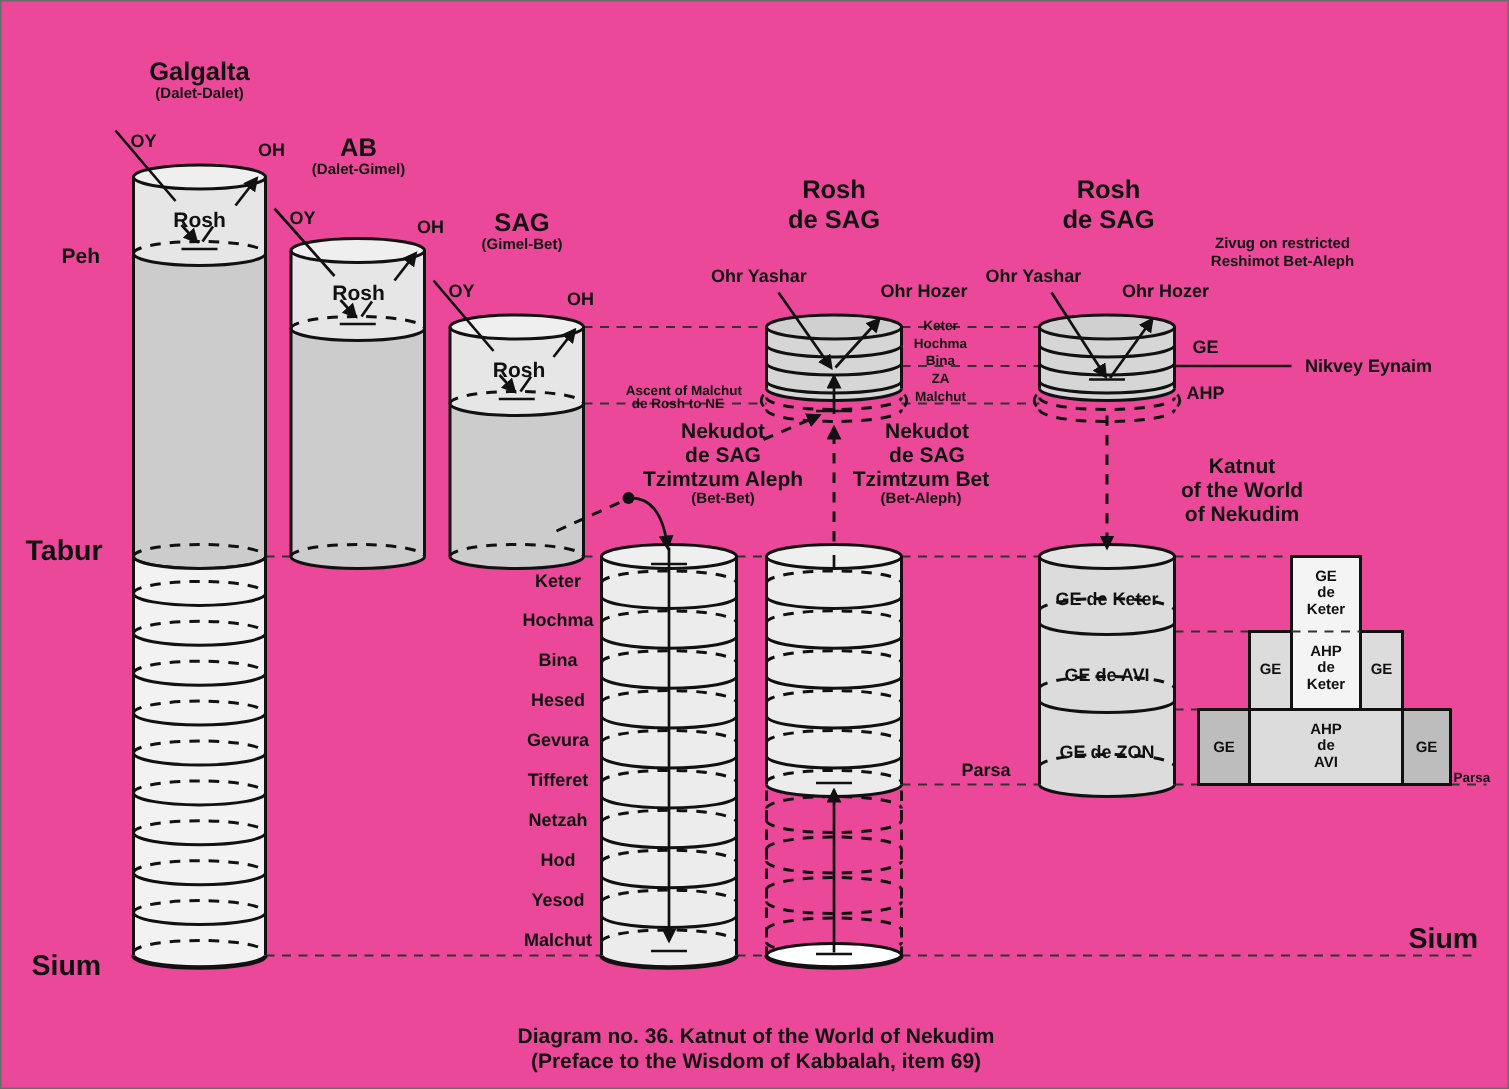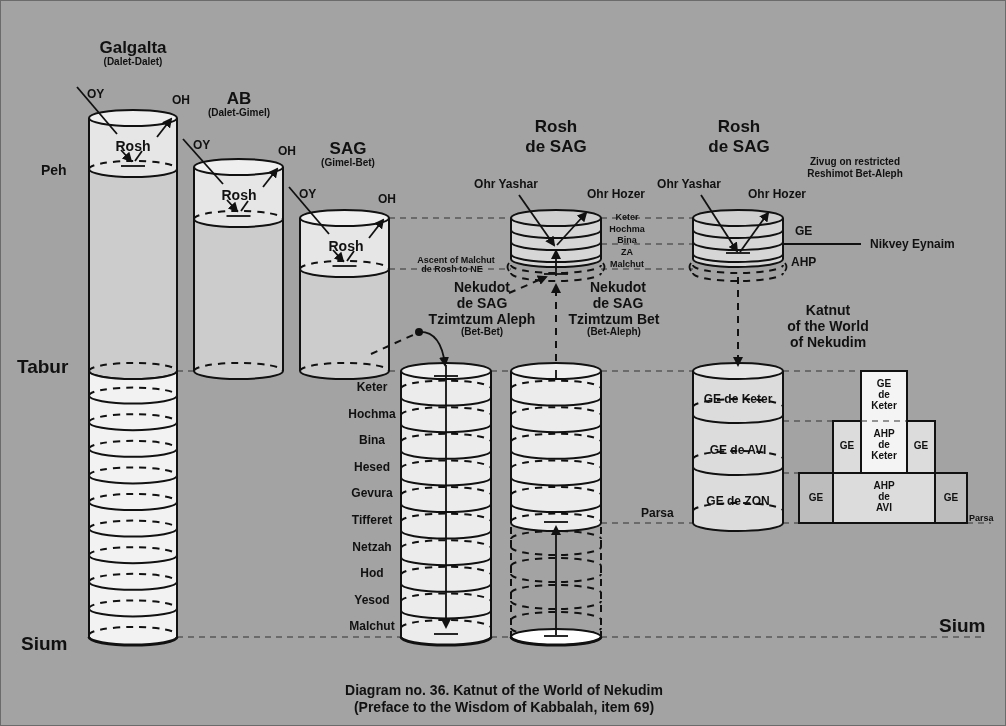--- a/index.html
+++ b/index.html
@@ -1,17 +1,17 @@
 <!DOCTYPE html>
 <html><head>
 <meta charset="utf-8">
 <style>
   html, body { margin: 0; padding: 0; background: #ffffff; }
   body { width: 1006px; height: 726px; overflow: hidden; }
-  #frame { position: absolute; left: 0; top: 0; width: 1004px; height: 724px; border: 1px solid #6b6b6b; background: #a3a3a3; }
+  #frame { position: absolute; left: 0; top: 0; width: 1004px; height: 724px; border: 1px solid #6b6b6b; background: #ec4899; }
   svg { position: absolute; left: 0; top: 0; }
   text { font-family: "Liberation Sans", sans-serif; font-weight: bold; fill: #111; }
   .t-xl { font-size: 19px; }
   .t-lg { font-size: 17px; }
   .t-md { font-size: 14px; }
   .t-sm { font-size: 12px; }
   .t-xs { font-size: 10px; }
   .t-xxs { font-size: 9px; }
   .t-caption { font-size: 14px; }
   .solid { stroke: #111; stroke-width: 2; fill: none; }

